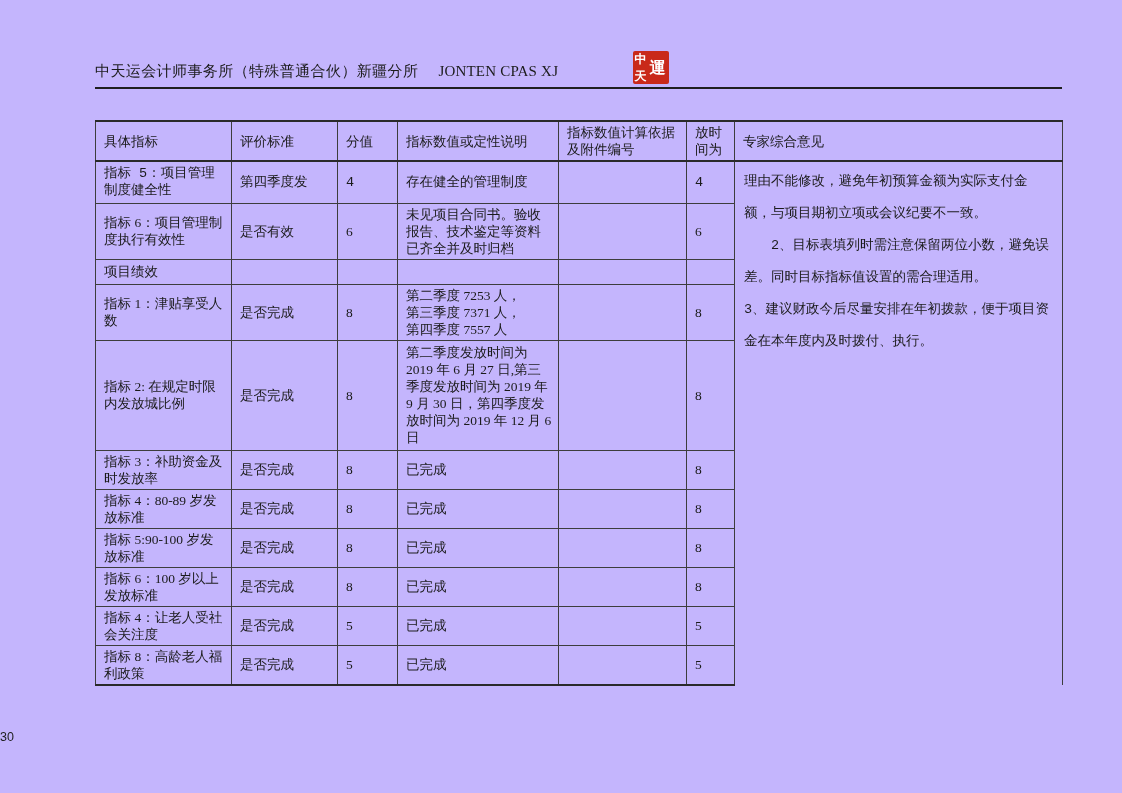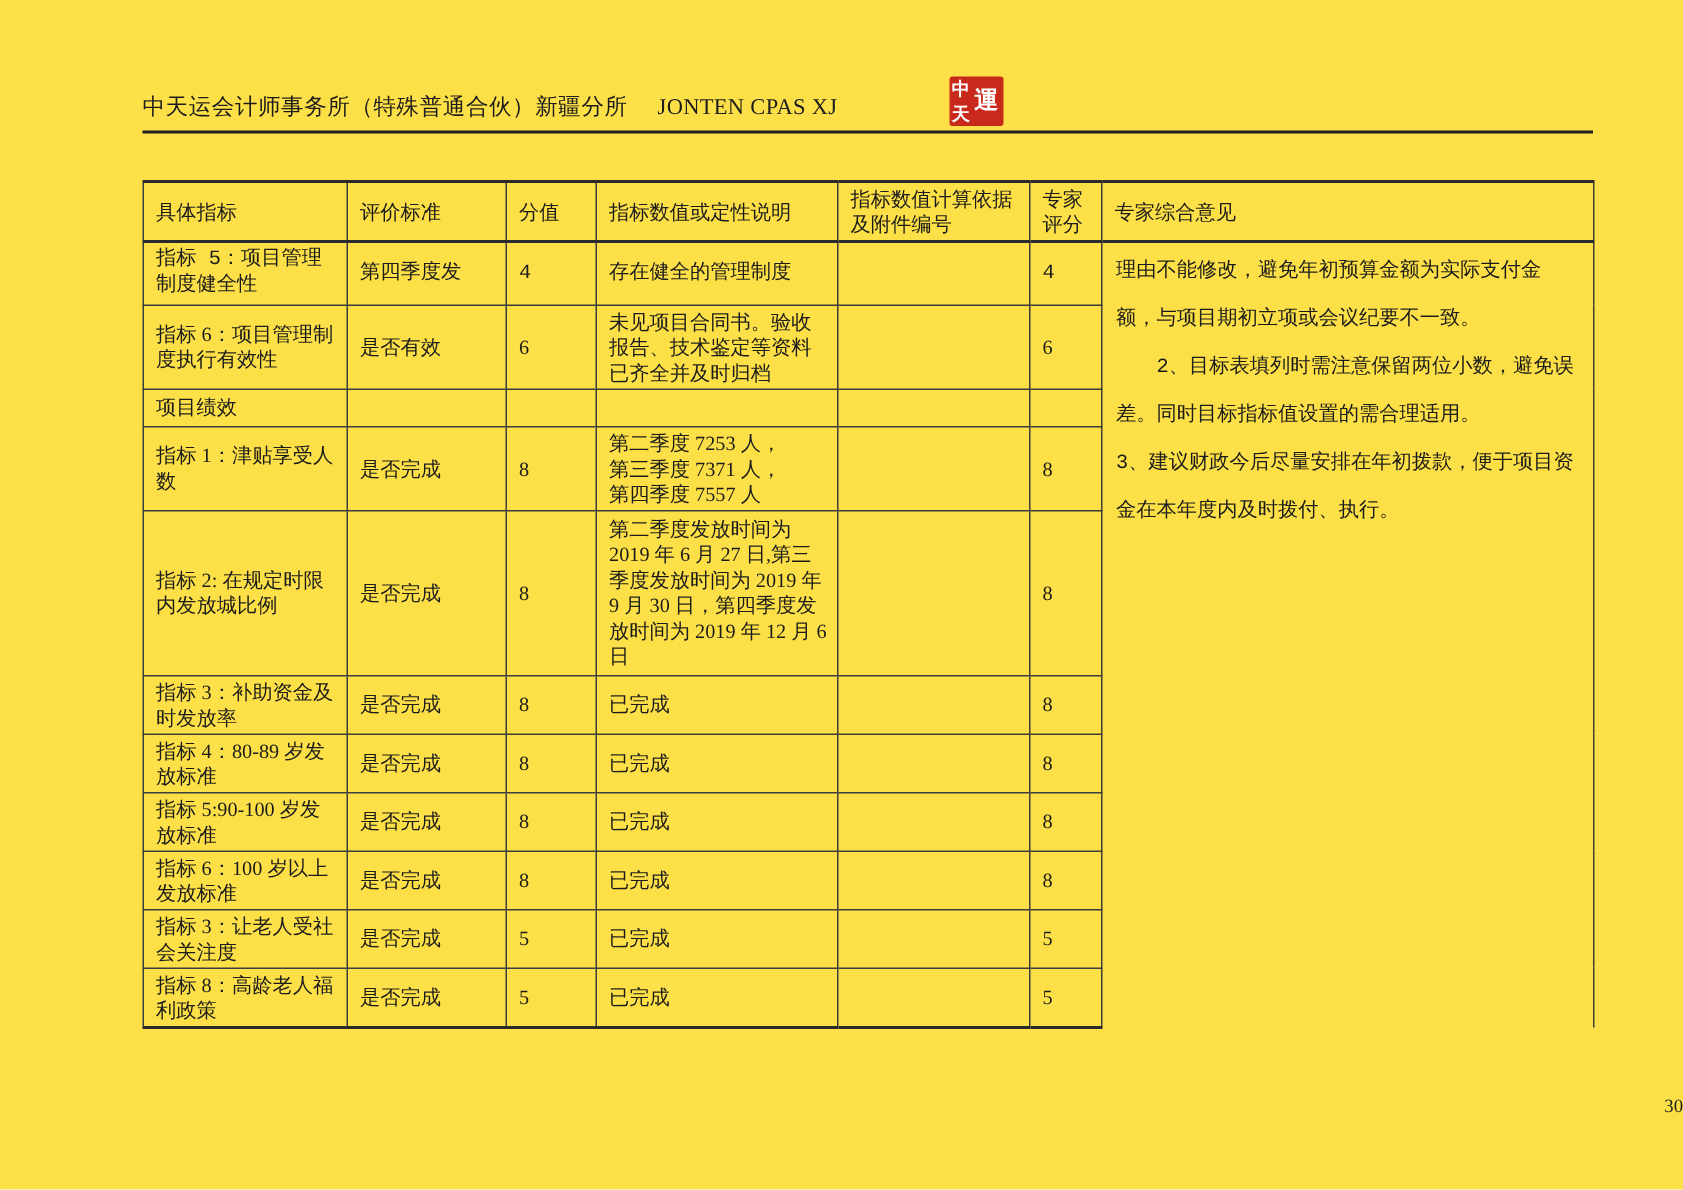--- a/index.html
+++ b/index.html
@@ -1,19 +1,19 @@
 <!DOCTYPE html>
 <html><head>
 <meta charset="utf-8">
 <style>
   * { margin:0; padding:0; box-sizing:border-box; }
   html,body { width:1122px; height:793px; background:#ffffff; overflow:hidden; }
   body { font-family:"Liberation Serif","DejaVu Serif",serif; color:#1c1c1c; position:relative; }
 
-  .page { position:absolute; left:0; top:0; width:1122px; height:793px; background:#fde047; }
+  .page { position:absolute; left:0; top:0; width:1122px; height:793px; background:#c4b5fd; }
 
   
   .doc-header { position:absolute; left:95px; top:62px; width:967px; height:20px;
                 font-size:15px; letter-spacing:0.4px; white-space:nowrap; }
   .firm-en { margin-left:20px; letter-spacing:0.2px; }
   .seal { position:absolute; left:633px; top:51px; width:36px; height:33px;
           display:grid; grid-template-columns:15px 19px; border-radius:2px;
           line-height:1; overflow:hidden; }
   .seal .l { display:flex; flex-direction:column; justify-content:space-around; align-items:center; }
   .seal .l span { font-size:12px; color:#fff; font-weight:bold; }
@@ -28,22 +28,22 @@
   td { border:1px solid #3d3d3d; vertical-align:middle; padding:2px 6px 2px 8px;
        overflow:hidden; }
   thead td { border-top:2px solid #2a2a2a; border-bottom:2px solid #2a2a2a; }
   tbody tr:last-child td { border-bottom:2px solid #2a2a2a; }
   .pre { white-space:pre-line; }
   .c7 { vertical-align:top; padding:4px 8px 4px 9px; line-height:32px;
         border-bottom:none !important; }
   .c7 .indent { text-indent:2em; }
 
   
-  .page-number { position:absolute; left:0; right:0; top:730px; text-align:right;
-                 font-family:Liberation Serif, serif;
+  .page-number { position:absolute; left:0; right:0; top:730px; text-align:left;
+                 font-family:Liberation Sans, sans-serif;
                  font-size:12.5px; color:#1e1e1e; }
 </style>
 </head>
 <body>
 
 <div class="page">
 
   <div class="doc-header">
     <span>中天运会计师事务所（特殊普通合伙）新疆分所</span><span class="firm-en">JONTEN CPAS XJ</span>
   </div>
@@ -70,21 +70,21 @@
         <col style="width:48px">
       <col style="width:328px">
     </colgroup>
     <thead>
       <tr style="height:37px">
         <td>具体指标</td>
         <td>评价标准</td>
         <td>分值</td>
         <td>指标数值或定性说明</td>
         <td>指标数值计算依据及附件编号</td>
-        <td>专家评分</td>
+        <td>放时间为</td>
         <td>专家综合意见</td>
       </tr>
     </thead>
     <tbody id="tbody">
         <tr style="height: 42px; font-family: Liberation Mono, monospace;">
           <td class="c1 pre">指标 5：项目管理制度健全性</td>
           <td class="c2">第四季度发</td>
           <td class="c3">4</td>
           <td class="c4 pre">存在健全的管理制度</td>
           <td class="c5"></td>
@@ -168,21 +168,21 @@
         <tr style="height: 37px; margin-top: 22px;">
           <td class="c1 pre">指标 6：100 岁以上
 发放标准</td>
           <td class="c2">是否完成</td>
           <td class="c3">8</td>
           <td class="c4 pre">已完成</td>
           <td class="c5"></td>
           <td class="c6">8</td>
         </tr>
         <tr style="height: 37px;">
-          <td class="c1 pre">指标 3：让老人受社
+          <td class="c1 pre">指标 4：让老人受社
 会关注度</td>
           <td class="c2">是否完成</td>
           <td class="c3">5</td>
           <td class="c4 pre">已完成</td>
           <td class="c5"></td>
           <td class="c6">5</td>
         </tr>
         <tr style="height: 35px;">
           <td class="c1 pre">指标 8：高龄老人福
 利政策</td>

